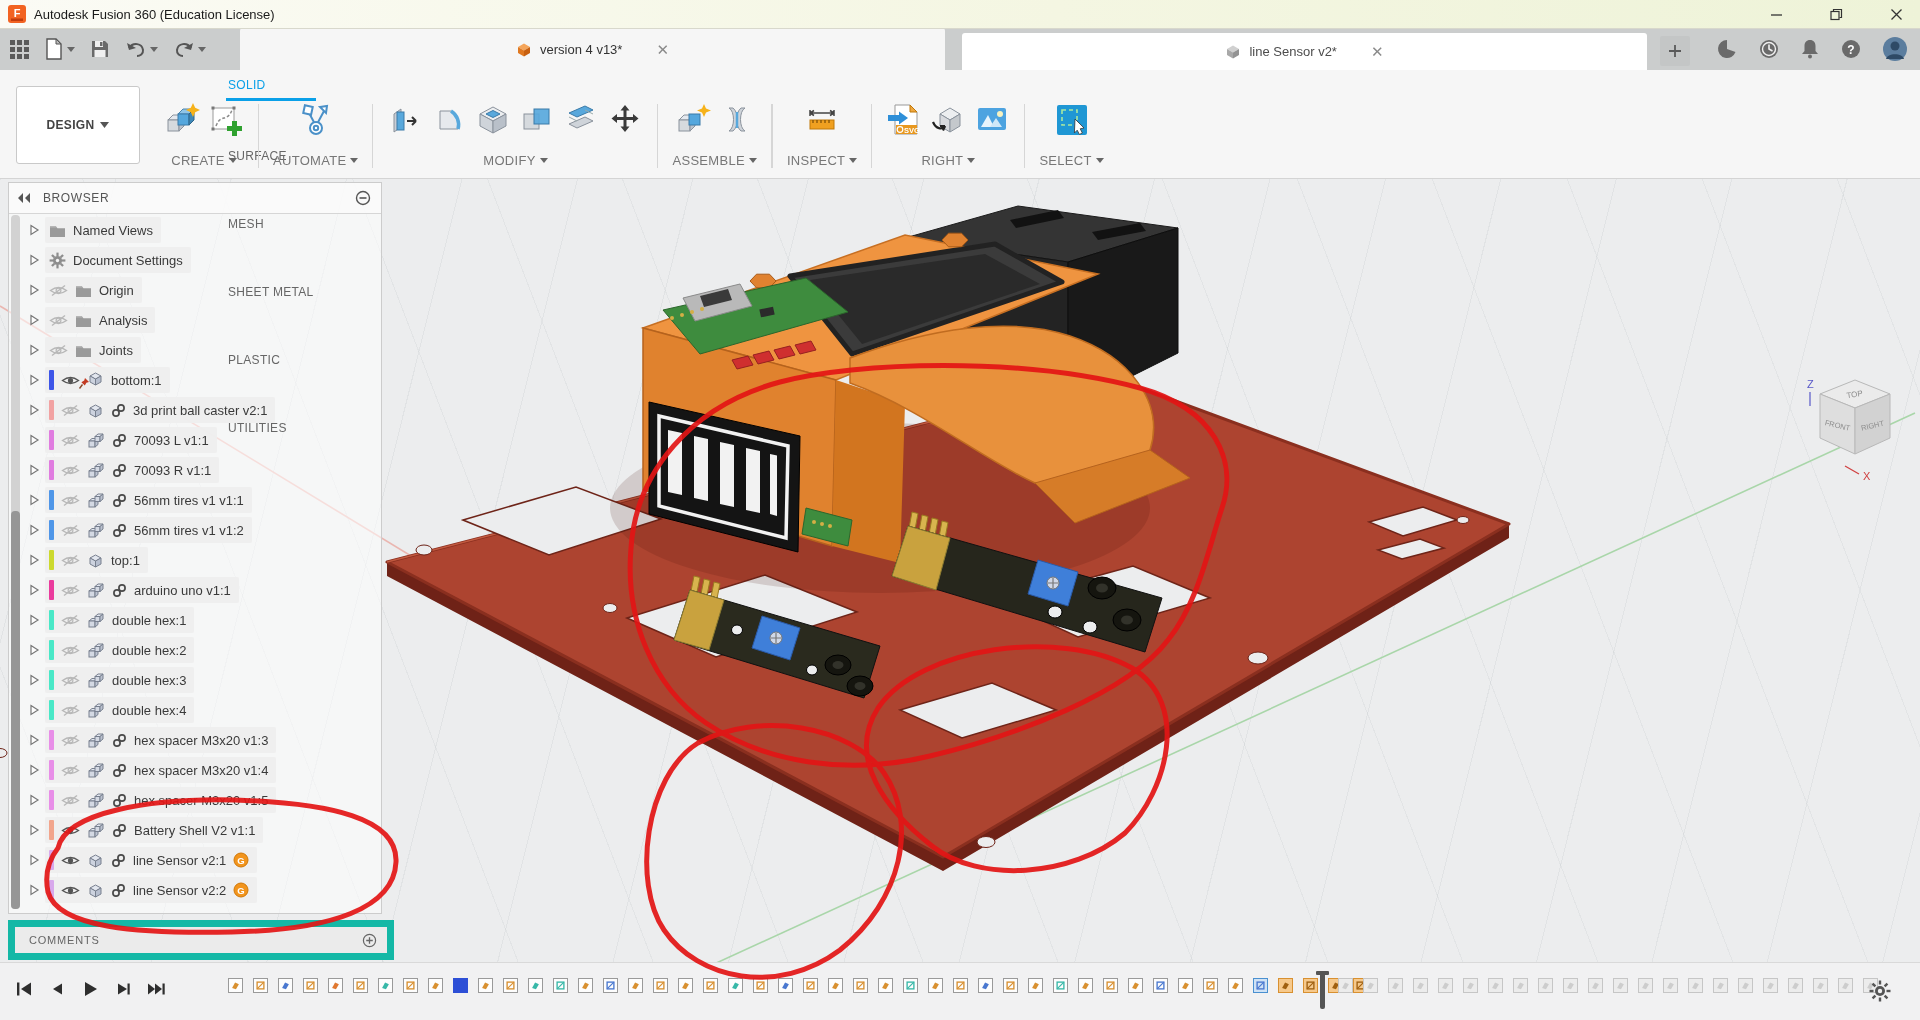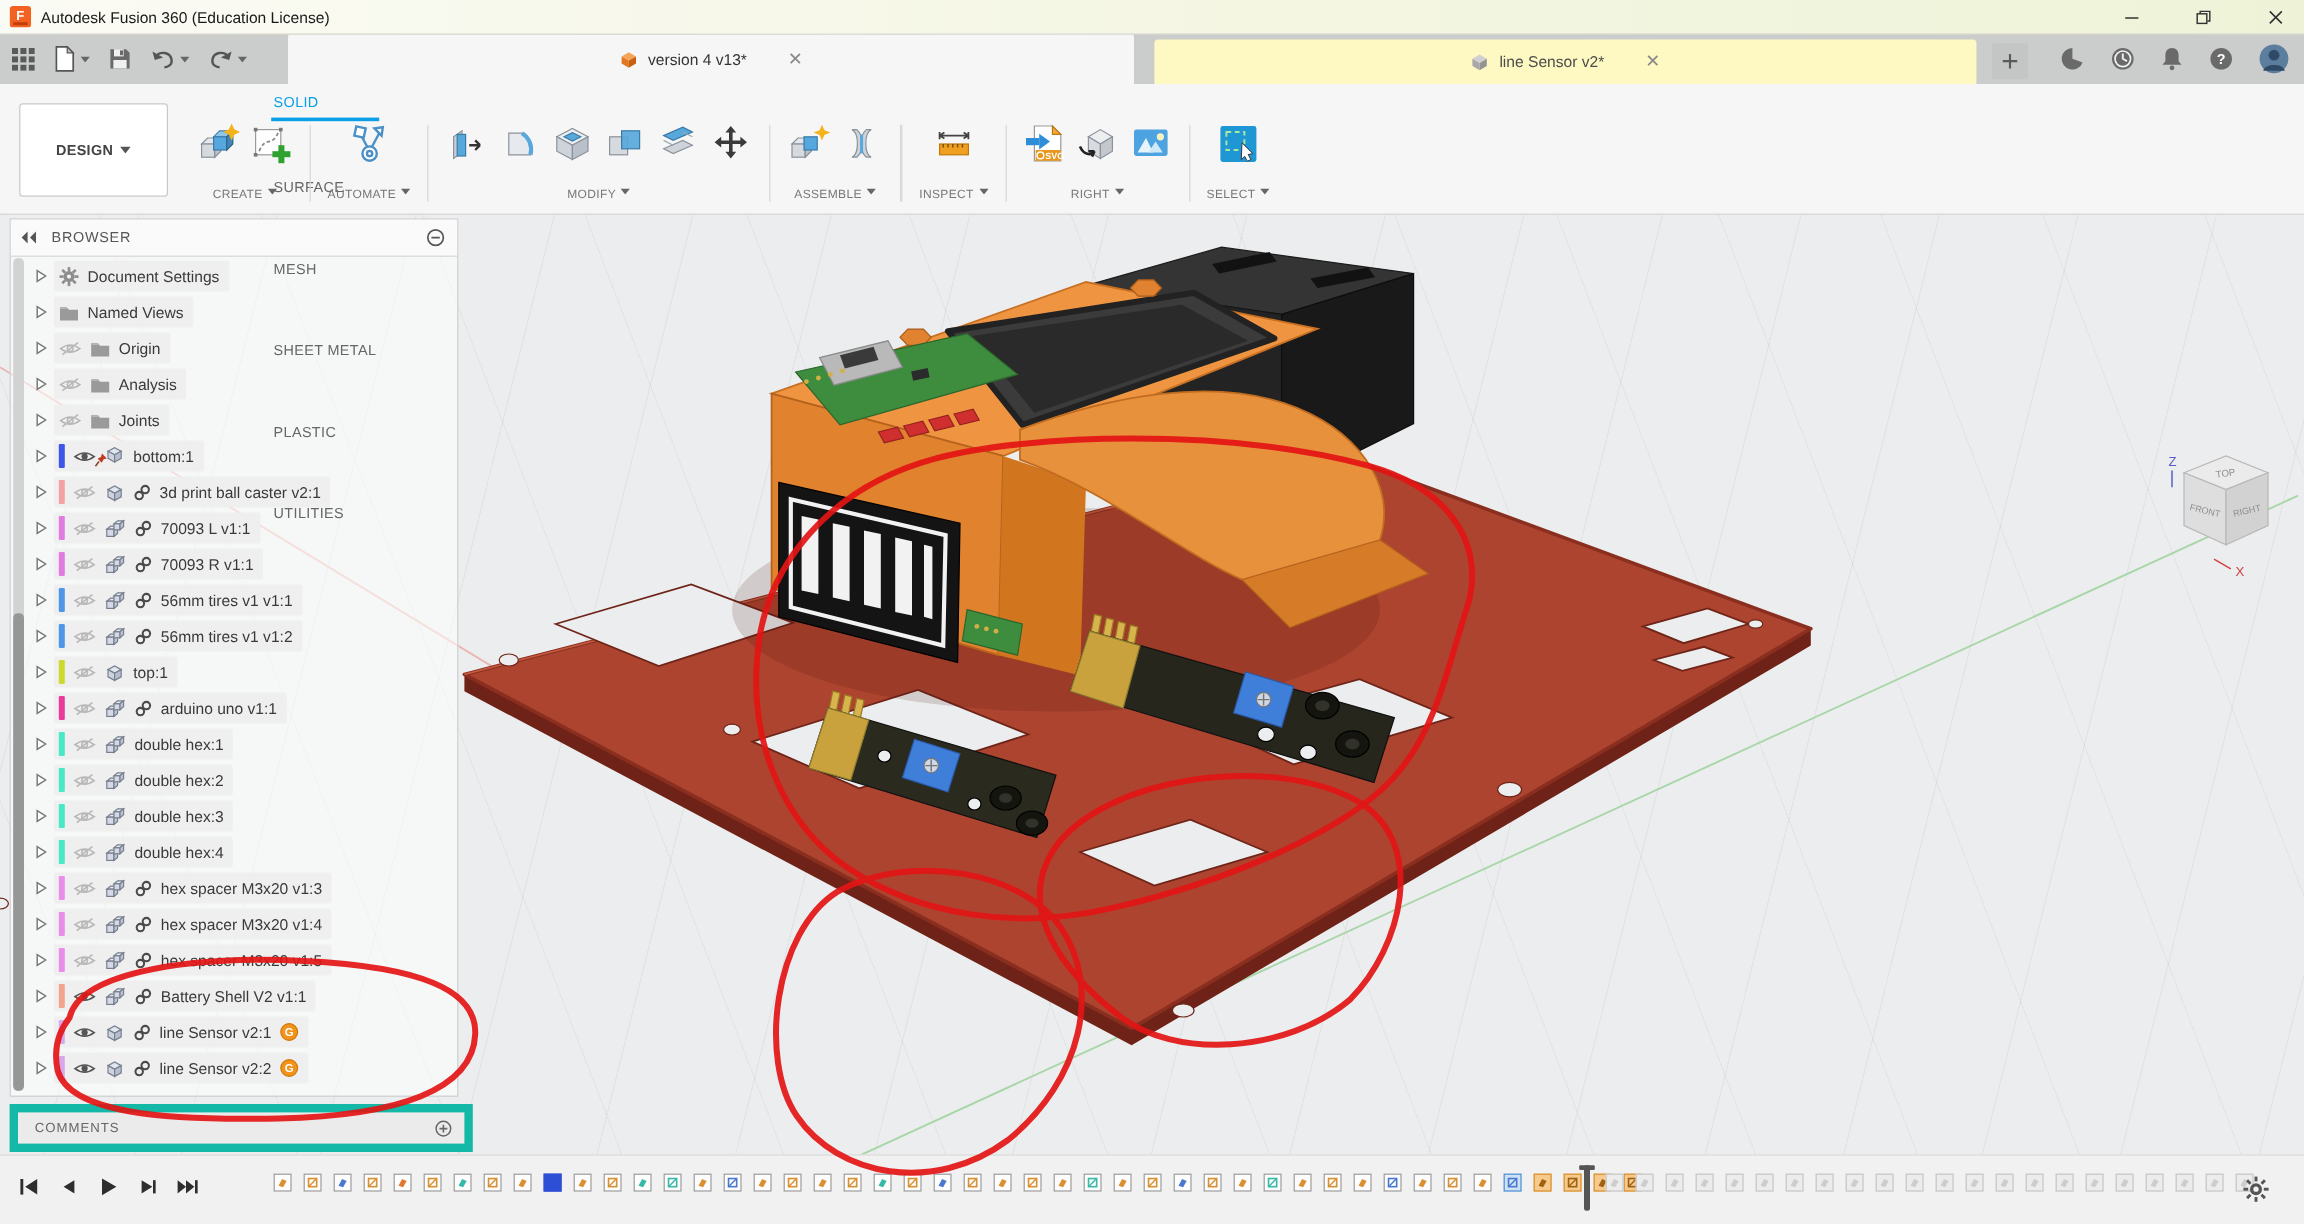--- a/index.html
+++ b/index.html
@@ -12,35 +12,35 @@
   #titlebar .title-text{font-size:13px;color:#1a1a1a;margin-left:8px;}
   .win-controls{position:absolute;right:14px;top:0;height:28px;display:flex;gap:40px;align-items:center;}
   .win-btn{width:20px;height:20px;display:flex;align-items:center;justify-content:center;cursor:default;}
 
   
   #tabstrip{left:0;top:28px;width:1920px;height:42px;background:#cbcdcd;z-index:55;}
   #qat{position:absolute;left:10px;top:0;height:42px;display:flex;align-items:center;gap:15px;}
   .qat-btn{display:flex;align-items:center;gap:3px;}
   .doc-tab{position:absolute;display:flex;align-items:center;justify-content:center;gap:8px;font-size:13px;}
   #tab-active{left:240px;top:0;width:705px;height:42px;background:#f6f6f6;border-radius:3px 3px 0 0;color:#333;text-align:right;}
-  #tab-inactive{left:962px;top:5px;width:685px;height:37px;background:#fef9c3;border-radius:3px 3px 0 0;color:#4c4c4c;}
+  #tab-inactive{left:962px;top:5px;width:685px;height:37px;background:#ffffff;border-radius:3px 3px 0 0;color:#4c4c4c;}
   .tab-close{margin-left:26px;color:#8a8a8a;font-size:15px;line-height:1;}
   #new-tab-btn{position:absolute;left:1660px;top:8px;width:30px;height:30px;background:#c4c6c6;display:flex;align-items:center;justify-content:center;border-radius:2px;}
   #tab-actions{position:absolute;right:12px;top:0;height:42px;display:flex;align-items:center;gap:20px;}
 
   
   #ribbon{left:0;top:70px;width:1920px;height:108px;background:#f6f6f6;border-bottom:1px solid #d4d4d4;z-index:55;}
   #design-btn{position:absolute;left:16px;top:16px;width:122px;height:76px;background:#fff;border:1px solid #c9c9c9;border-radius:3px;display:flex;align-items:center;justify-content:center;font-size:12px;font-weight:bold;color:#444;letter-spacing:.3px;}
   #ribbon-tabs{position:absolute;left:150px;top:4px;display:flex;gap:44px;padding-left:76px;font-size:12px;color:#666;flex-direction:column;}
   .rtab{padding:4px 2px 6px;letter-spacing:.3px;cursor:default;}
   .rtab.active{color:#0aa0e8;border-bottom:3px solid #0aa0e8;}
   #ribbon-groups{position:absolute;left:150px;top:30px;display:flex;align-items:stretch;height:72px;}
   .rgroup{display:flex;flex-direction:column;align-items:center;justify-content:space-between;padding:2px 14px 4px;}
   .rgroup .icons{display:flex;gap:8px;height:44px;}
-  .rgroup .glabel{font-size:10px;color:#777;letter-spacing:.3px;display:flex;gap:4px;}
+  .rgroup .glabel{font-size:13px;color:#777;letter-spacing:.3px;display:flex;align-items:center;gap:4px;}
   .gdivider{width:1px;background:#d6d6d6;margin:4px 0;}
 
   
   #viewport{left:0;top:178px;width:1920px;height:842px;background:#ecedee;background-image:repeating-linear-gradient(104deg,rgba(175,182,186,.18) 0 1px,transparent 1px 112px),repeating-linear-gradient(69deg,rgba(175,182,186,.16) 0 1px,transparent 1px 126px);z-index:1;}
   #viewcube{left:1795px;top:188px;width:130px;height:126px;z-index:15;}
 
   
   #browser-panel{left:8px;top:182px;width:372px;height:730px;background:rgba(255,255,255,.55);border:1px solid #cccccc;z-index:20;}
   #browser-header{position:absolute;left:0;top:0;width:100%;height:30px;background:rgba(250,250,250,.92);border-bottom:1px solid #d6d6d6;display:flex;align-items:center;}
   #browser-header .btitle{font-size:12px;color:#555;letter-spacing:.6px;margin-left:12px;}
@@ -228,52 +228,52 @@
       </div>
     <div id="browser-rows">
         <div class="trow">
           <div class="tcaret">
             <svg width="11" height="12" viewBox="0 0 11 12">
               <path d="M2,1.5 L9,6 L2,10.5 Z" fill="#fdfdfd" stroke="#777" stroke-width="1.2"></path>
             </svg>
           </div>
           <div class="tpill">
             <div>
+              <svg width="17" height="15" viewBox="0 0 17 15">
+                <path d="M1,3 H6.5 L8.5,5.2 H16 V14 H1 Z" fill="#9a9a9a"></path>
+                <path d="M1,3 H6.5 L8,4.6 H1 Z" fill="#b5b5b5"></path>
+              </svg>
+            </div>
+            <div class="tlabel">Named Views</div>
+          </div>
+        </div>
+        <div class="trow">
+          <div class="tcaret">
+            <svg width="11" height="12" viewBox="0 0 11 12">
+              <path d="M2,1.5 L9,6 L2,10.5 Z" fill="#fdfdfd" stroke="#777" stroke-width="1.2"></path>
+            </svg>
+          </div>
+          <div class="tpill">
+            <div>
               <svg width="17" height="17" viewBox="0 0 17 17">
                 <g fill="#8d8d8d">
                   <circle cx="8.5" cy="8.5" r="4.6"></circle>
                   <rect x="7.4" y="0.6" width="2.2" height="3.4" transform="rotate(0 8.5 8.5)"></rect>
                   <rect x="7.4" y="0.6" width="2.2" height="3.4" transform="rotate(45 8.5 8.5)"></rect>
                   <rect x="7.4" y="0.6" width="2.2" height="3.4" transform="rotate(90 8.5 8.5)"></rect>
                   <rect x="7.4" y="0.6" width="2.2" height="3.4" transform="rotate(135 8.5 8.5)"></rect>
                   <rect x="7.4" y="0.6" width="2.2" height="3.4" transform="rotate(180 8.5 8.5)"></rect>
                   <rect x="7.4" y="0.6" width="2.2" height="3.4" transform="rotate(225 8.5 8.5)"></rect>
                   <rect x="7.4" y="0.6" width="2.2" height="3.4" transform="rotate(270 8.5 8.5)"></rect>
                   <rect x="7.4" y="0.6" width="2.2" height="3.4" transform="rotate(315 8.5 8.5)"></rect>
                 </g>
                 <circle cx="8.5" cy="8.5" r="1.7" fill="#f4f4f4"></circle>
               </svg>
             </div>
             <div class="tlabel">Document Settings</div>
-          </div>
-        </div>
-        <div class="trow">
-          <div class="tcaret">
-            <svg width="11" height="12" viewBox="0 0 11 12">
-              <path d="M2,1.5 L9,6 L2,10.5 Z" fill="#fdfdfd" stroke="#777" stroke-width="1.2"></path>
-            </svg>
-          </div>
-          <div class="tpill">
-            <div>
-              <svg width="17" height="15" viewBox="0 0 17 15">
-                <path d="M1,3 H6.5 L8.5,5.2 H16 V14 H1 Z" fill="#9a9a9a"></path>
-                <path d="M1,3 H6.5 L8,4.6 H1 Z" fill="#b5b5b5"></path>
-              </svg>
-            </div>
-            <div class="tlabel">Named Views</div>
           </div>
         </div>
         <div class="trow">
           <div class="tcaret">
             <svg width="11" height="12" viewBox="0 0 11 12">
               <path d="M2,1.5 L9,6 L2,10.5 Z" fill="#fdfdfd" stroke="#777" stroke-width="1.2"></path>
             </svg>
           </div>
           <div class="tpill">
             <div>

